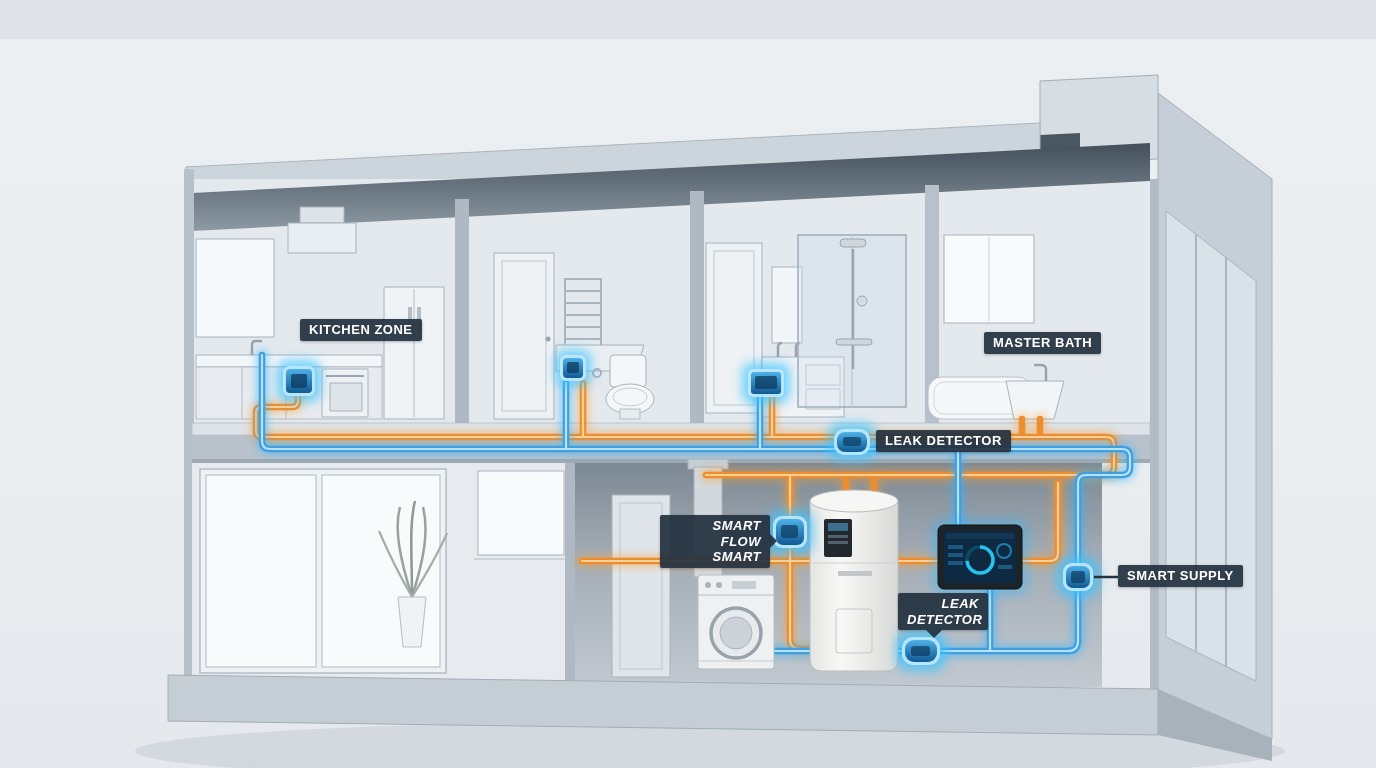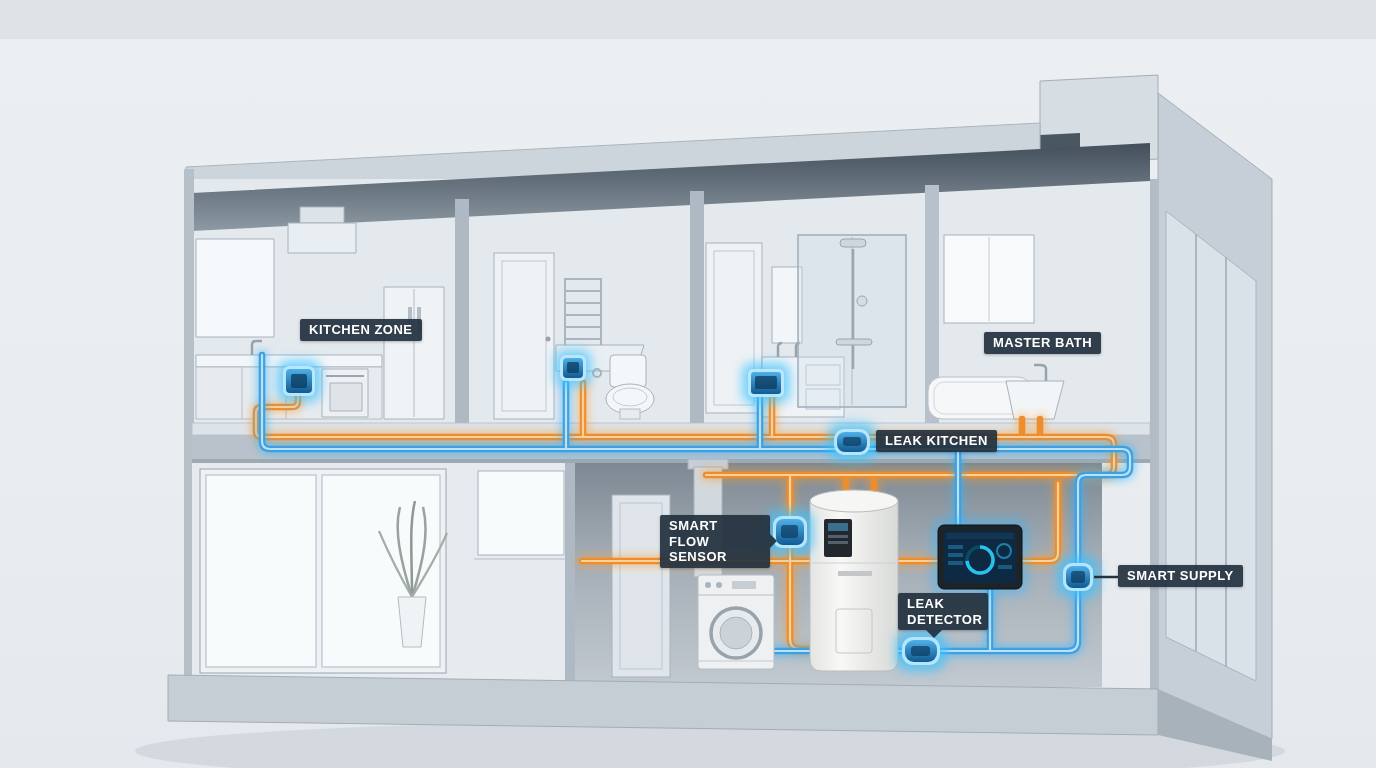--- a/index.html
+++ b/index.html
@@ -15,21 +15,21 @@
     background:rgba(36,50,64,.93);
     color:#fff;
     font:bold 13px/1.2 "Liberation Sans",sans-serif;
     letter-spacing:.5px;
     padding:3px 9px;
     border-radius:2px;
     white-space:nowrap;
     box-shadow:0 1px 3px rgba(20,30,40,.3);
     z-index:5;
   }
-  .lbl.two{white-space:normal;text-align:left;}
+  .lbl.two{white-space:normal;text-align:right;font-style:italic;}
   .tail-right::after{
     content:"";position:absolute;left:100%;top:50%;margin-top:-7px;
     border:7px solid transparent;border-left-color:rgba(36,50,64,.93);
   }
   .tail-down::after{
     content:"";position:absolute;top:100%;left:28px;
     border:8px solid transparent;border-top-color:rgba(36,50,64,.93);
   }
 </style>
 </head>
@@ -350,26 +350,26 @@
 
   <div class="lbl" style="left:300px;top:280px">
     <span>KITCHEN ZONE</span>
   </div>
 
   <div class="lbl" style="left:984px;top:293px">
     <span>MASTER BATH</span>
   </div>
 
   <div class="lbl" style="left:876px;top:391px">
-    <span>LEAK KITCHEN</span>
+    <span>LEAK DETECTOR</span>
   </div>
 
   <div class="lbl two tail-right" style="left:660px;top:476px;width:92px">
     <span>SMART FLOW</span><br>
-    <span>SENSOR</span>
+    <span>SMART</span>
   </div>
 
   <div class="lbl two tail-down" style="left:898px;top:554px;width:72px">
     <span>LEAK</span><br>
     <span>DETECTOR</span>
   </div>
 
   <div class="lbl" style="left:1118px;top:526px">
     <span>SMART SUPPLY</span>
   </div>

